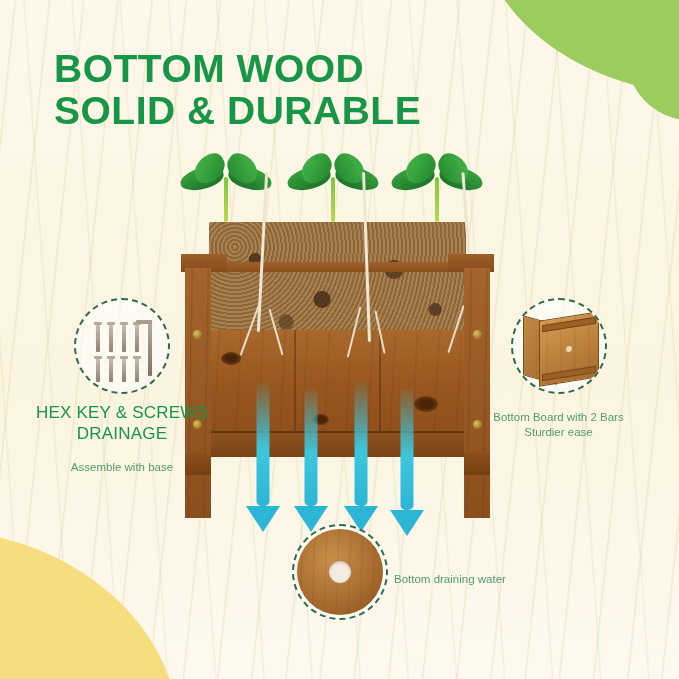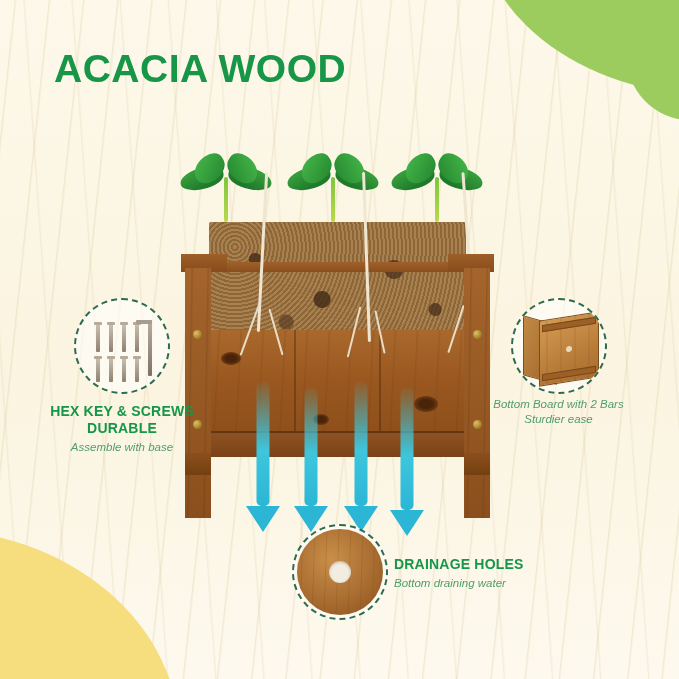--- a/index.html
+++ b/index.html
@@ -236,29 +236,28 @@
     width:96px; height:96px; border-radius:50%;
     border:2px dashed #2e6b4a;
     position:relative;
     margin:0 auto;
     background:rgba(255,255,255,0.55);
     overflow:hidden;
   }
   .callout-title{
     margin-top:9px;
     color:#15964a;
-    font-weight:bold;
-    font-size:14px;
+    font-weight:normal;
+    font-size:17px;
     line-height:1.22;
     letter-spacing:0.2px;
   }
   .callout-sub{
-    margin-top:3px;
+    margin-top:16px;
     color:#4f9e6b;
-    font-style:italic;
     font-size:11.5px;
     line-height:1.3;
   }
 
   #callout-hex{ left:22px; top:298px; width:200px; }
   #callout-wood{ left:456px; top:298px; width:205px; }
   #callout-drain{ left:290px; top:524px; width:100px; }
 
   
   .screw-pin{
@@ -332,21 +331,22 @@
   }
 </style>
 </head>
 <body>
 
 <div id="bg-texture"></div>
 <div id="blob-green"></div>
 <div id="blob-yellow"></div>
 
 <h1 id="headline">
-  <span>ACACIA WOOD</span>
+  <span>BOTTOM WOOD</span>
+  <span class="l2">SOLID &amp; DURABLE</span>
 </h1>
 
 <div id="planter-illustration">
 
   <div class="seedling s1">
     <span class="leaf lo-l"></span>
     <span class="leaf lo-r"></span>
     <span class="leaf in-l"></span>
     <span class="leaf in-r"></span>
     <span class="stem"></span>
@@ -430,21 +430,21 @@
     <span class="screw-pin" style="left:46px;top:22px;height:30px"></span>
     <span class="screw-pin" style="left:59px;top:22px;height:30px"></span>
     <span class="screw-pin" style="left:20px;top:56px;height:26px"></span>
     <span class="screw-pin" style="left:33px;top:56px;height:26px"></span>
     <span class="screw-pin" style="left:46px;top:56px;height:26px"></span>
     <span class="screw-pin" style="left:59px;top:56px;height:26px"></span>
     <span class="hexkey"></span>
   </div>
   <div class="callout-title">
     <span>HEX KEY &amp; SCREWS</span><br>
-    <span>DURABLE</span>
+    <span>DRAINAGE</span>
   </div>
   <div class="callout-sub">Assemble with base</div>
 </div>
 
 <div class="callout" id="callout-wood">
   <div class="dashed-circle">
     <span class="board-back"></span>
     <span class="board-front">
       <span class="bar top"></span>
       <span class="bar bottom"></span>
@@ -457,15 +457,14 @@
   </div>
 </div>
 
 <div class="callout" id="callout-drain">
   <div class="dashed-circle">
     <span class="wood-disc"></span>
     <span class="disc-hole"></span>
   </div>
 </div>
 <div style="position:absolute;z-index:8;left:394px;top:556px;width:150px;text-align:left">
-  <div class="callout-title" style="margin-top:0">DRAINAGE HOLES</div>
   <div class="callout-sub">Bottom draining water</div>
 </div>
 
 </body></html>

